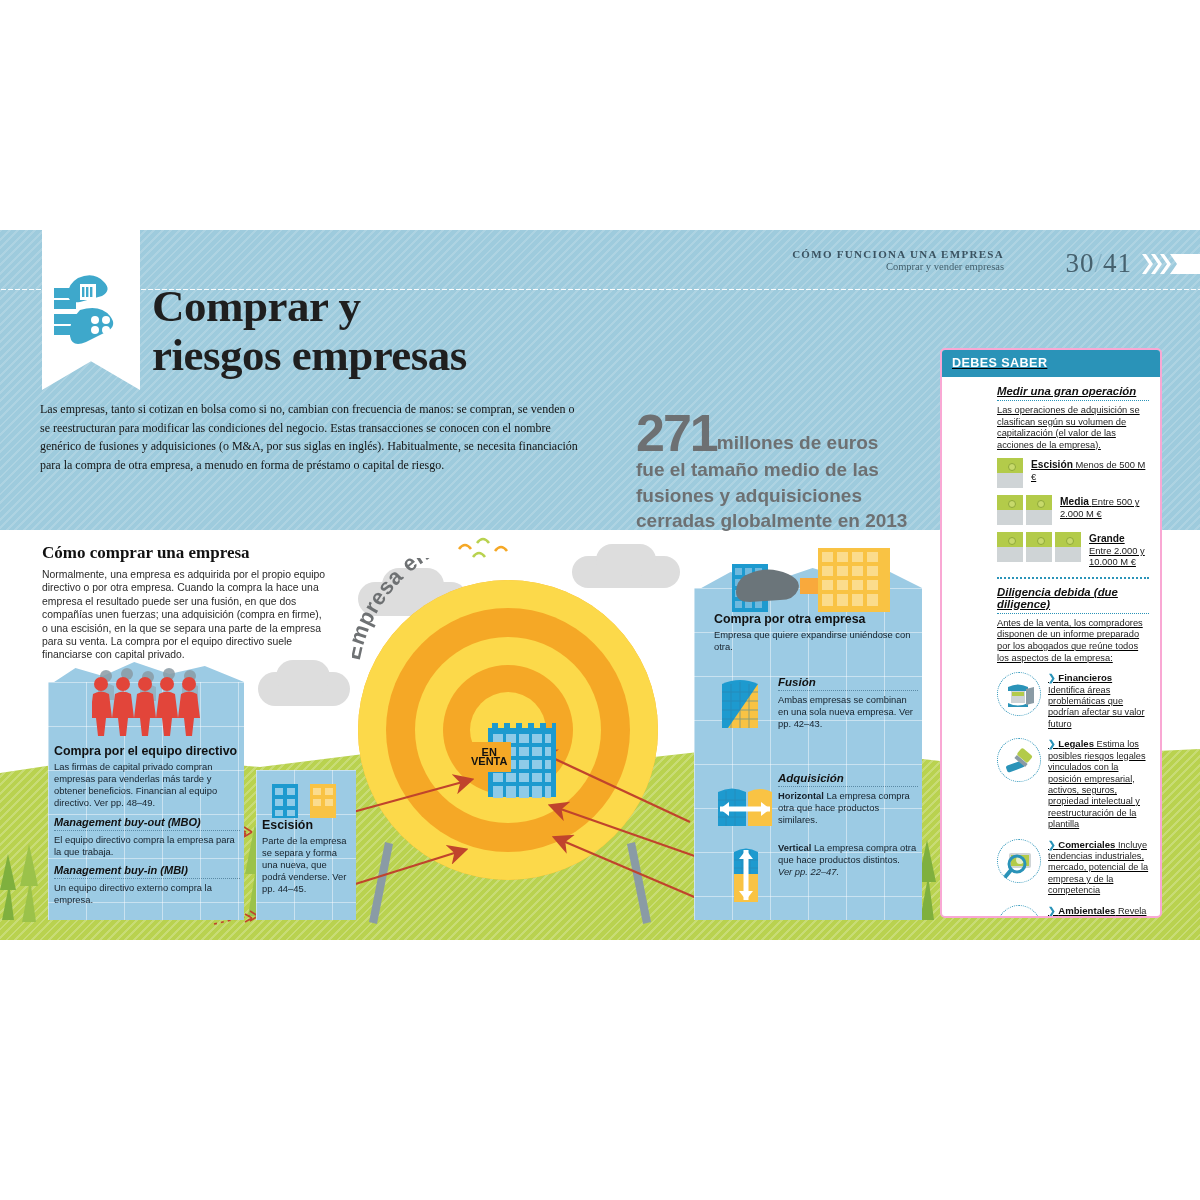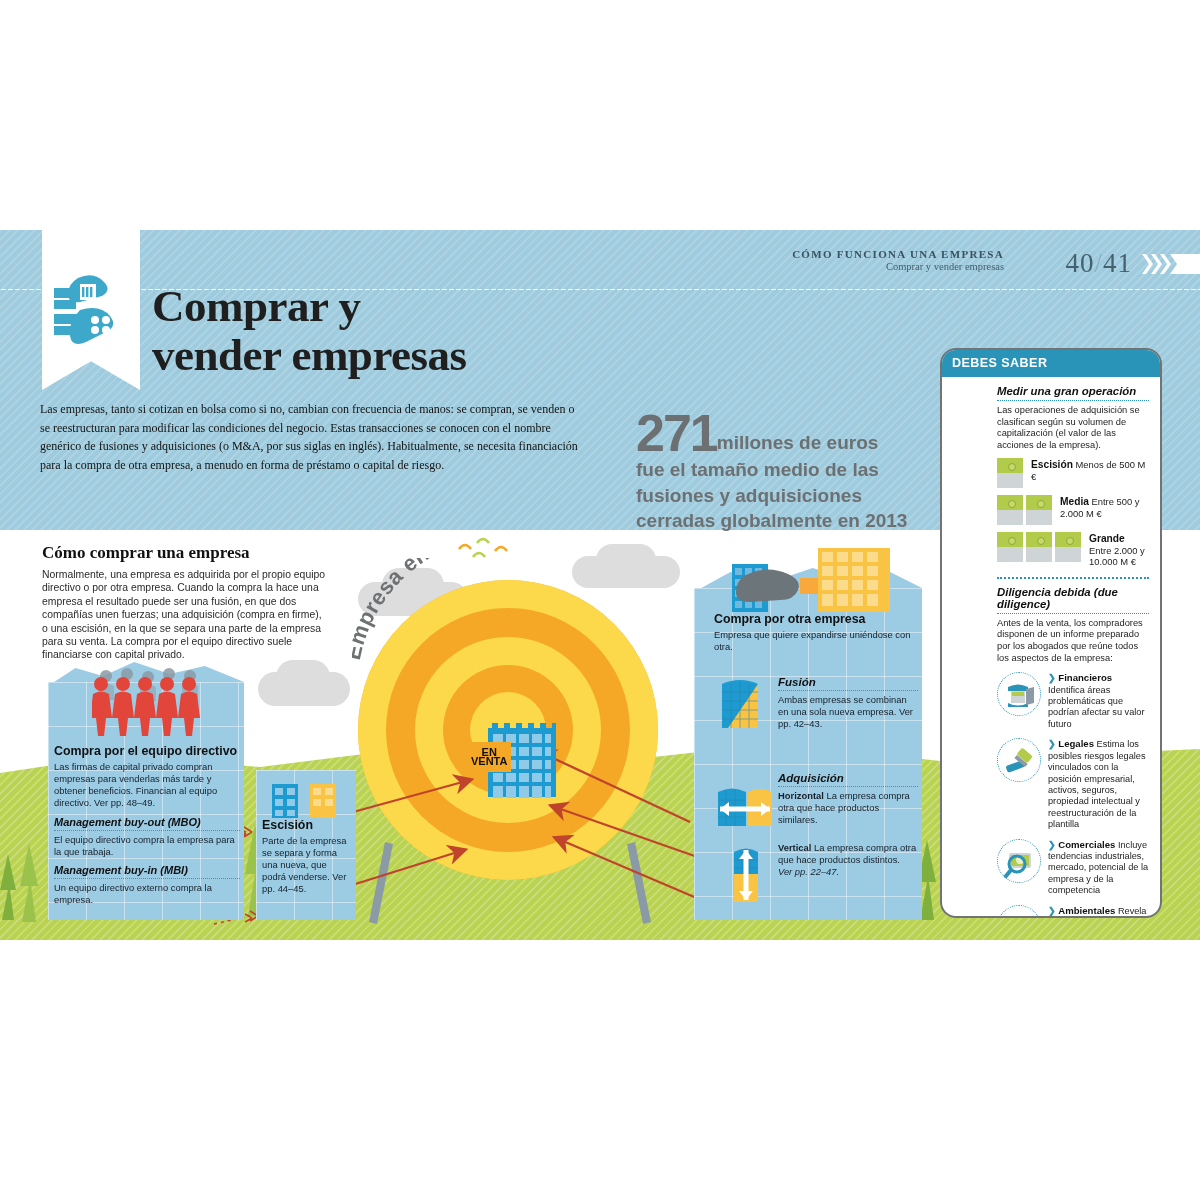--- a/index.html
+++ b/index.html
@@ -96,21 +96,21 @@
   .center-bldg { position: absolute; left: 484px; top: 714px; width: 74px; height: 88px; z-index: 8; }
 
   
   .arrows { position: absolute; left: 0; top: 520px; width: 1200px; height: 420px; }
 
   
   .cloud { position: absolute; background: #DDDDDD; border-radius: 50px; }
 
   
   .panel { position: absolute; left: 940px; top: 348px; width: 222px; height: 570px;
-           background: #ffffff; border: 2px solid #737373; border-radius: 16px; overflow: hidden; }
+           background: #ffffff; border: 2px solid #f9a8d4; border-radius: 5px; overflow: hidden; text-decoration: underline; }
   .panel-hd { background: #2A93B8; color: #fff; font-size: 12.6px; font-weight: bold; letter-spacing: .4px;
               padding: 6px 10px 7px; }
   .panel-body { padding: 8px 11px 8px; margin-left: 44px; }
   .p-h { font-size: 11.4px; font-weight: bold; font-style: italic; color: #111;
          border-bottom: 1px dotted #2A93B8; padding-bottom: 3px; margin-bottom: 4px; }
   .p-p { font-size: 9.3px; line-height: 11.6px; color: #1d1d1d; }
   .p-div { border-top: 2px dotted #2A93B8; margin: 9px 0 7px; }
 
   .size-row { display: flex; align-items: flex-start; margin-top: 7px; }
   .notes { display: flex; gap: 3px; }
@@ -136,21 +136,21 @@
   <div class="band-sky"></div>
   <div class="band-white"></div>
   <div class="band-green"></div>
   <div class="dotline"></div>
 
   <div class="hdr" style="right:196px;">
     <div class="hdr-main">CÓMO FUNCIONA UNA EMPRESA</div>
     <div class="hdr-sub">Comprar y vender empresas</div>
   </div>
   <div class="hdr-pg">
-    <span>40</span><span class="sl">/</span><span>41</span>
+    <span>30</span><span class="sl">/</span><span>41</span>
   </div>
   <svg class="hdr-chev" viewBox="0 0 58 24">
     <path d="M0 2 L7 12 L0 22 L4 22 L11 12 L4 2 Z" fill="#fff"></path>
     <path d="M9 2 L16 12 L9 22 L13 22 L20 12 L13 2 Z" fill="#fff"></path>
     <path d="M18 2 L25 12 L18 22 L22 22 L29 12 L22 2 Z" fill="#fff"></path>
     <path d="M28 2 L35 12 L28 22 L58 22 L58 2 Z" fill="#fff"></path>
   </svg>
 
   <div class="tag">
     <svg width="78" height="80" viewBox="0 0 78 80">
@@ -167,21 +167,21 @@
       <g fill="#fff">
           <circle cx="43" cy="50" r="4"></circle>
           <circle cx="54" cy="50" r="4"></circle>
           <circle cx="43" cy="60" r="4"></circle>
           <circle cx="54" cy="60" r="4"></circle>
         </g>
     </svg>
   </div>
   <div class="title">
     <div>Comprar y</div>
-    <div>vender empresas</div>
+    <div>riesgos empresas</div>
   </div>
   <div class="intro">Las empresas, tanto si cotizan en bolsa como si no, cambian con frecuencia de manos: se compran, se venden o se reestructuran para modificar las condiciones del negocio. Estas transacciones se conocen con el nombre genérico de fusiones y adquisiciones (o M&amp;A, por sus siglas en inglés). Habitualmente, se necesita financiación para la compra de otra empresa, a menudo en forma de préstamo o capital de riesgo.</div>
 
   <div class="stat">
     <span class="stat-num">271</span><span class="stat-l1">millones de euros</span>
     <div class="stat-rest">fue el tamaño medio de las</div>
     <div class="stat-rest">fusiones y adquisiciones</div>
     <div class="stat-rest">cerradas globalmente en 2013</div>
   </div>
 

